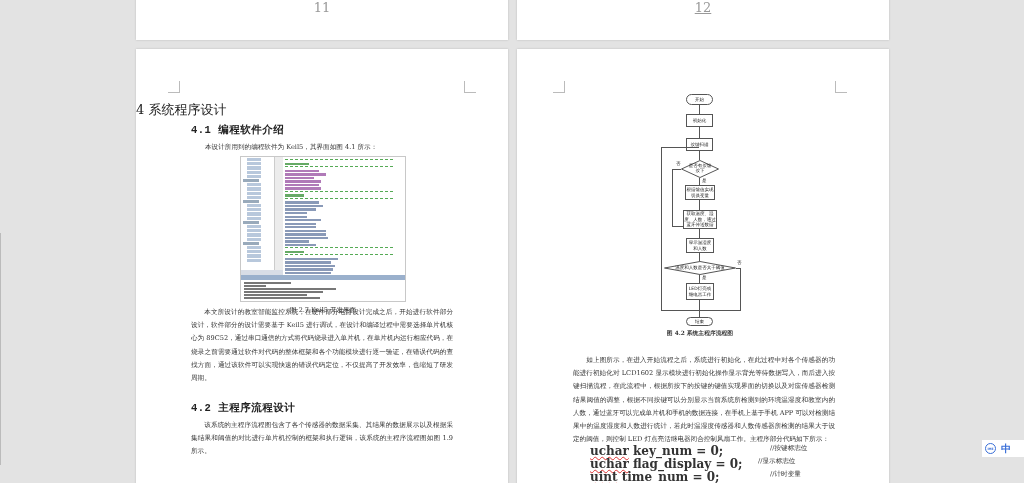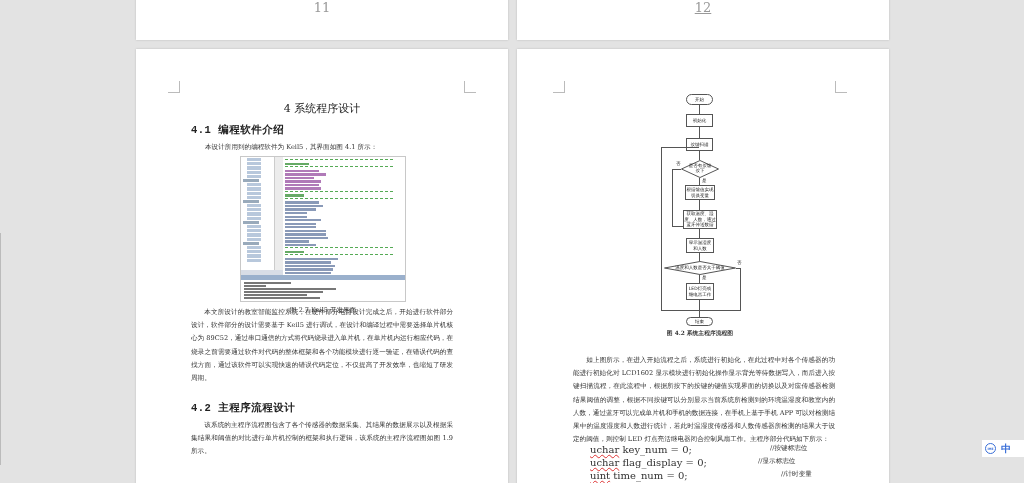--- a/index.html
+++ b/index.html
@@ -4,21 +4,21 @@
 <style>
   * { box-sizing: border-box; margin: 0; padding: 0; }
   html, body { width: 1024px; height: 483px; overflow: hidden; background: #e3e3e3; }
   body { position: relative; font-family: "DejaVu Serif", "Liberation Serif", serif; color: #222; }
   .page { position: absolute; background: #fff; box-shadow: 0 0 2px rgba(0,0,0,0.18); overflow: hidden; }
   .page-num { position: absolute; top: 0; width: 100%; text-align: center; font-size: 13px; color: #999; }
   .corner { position: absolute; width: 12px; height: 12px; border-color: #bbb; border-style: solid; border-width: 0; }
   .corner.tl { border-right-width: 1px; border-bottom-width: 1px; }
   .corner.tr { border-left-width: 1px; border-bottom-width: 1px; }
 
-  .chapter-title { position: absolute; font-size: 11px; text-align: center; width: 100%; }
+  .chapter-title { position: absolute; font-size: 13px; text-align: left; width: 100%; }
   .h2 { position: absolute; font-family: Liberation Mono, monospace; font-size: 10.5px; font-weight: bold; letter-spacing: 0.5px; color: #222; }
   .para { position: absolute; font-size: 6.6px; line-height: 13.2px; text-align: justify; color: #333; }
   .indent { text-indent: 2em; }
   .caption { position: absolute; font-size: 6.5px; text-align: center; color: #333; }
 
   
   .keil { position: absolute; left: 240px; top: 156px; width: 166px; height: 146px; border: 1px solid #c8c8c8; background: #fff; overflow: hidden; }
   .keil .tree { position: absolute; left: 0; top: 0; width: 34px; height: 118px; background: #fff; border-right: 1px solid #ccc; }
   .keil .tree .ti { height: 3.2px; margin: 1px 0 0 6px; width: 14px; background: #b8c8dc; }
   .keil .tree .ti.f { margin-left: 2px; width: 16px; background: #9ab; }
@@ -28,21 +28,21 @@
   .keil .out-title { position: absolute; left: 0; top: 118px; width: 100%; height: 5px; background: #9ab0cc; }
   .keil .out { position: absolute; left: 0; top: 123px; width: 100%; height: 23px; background: #fff; padding: 2px 3px; }
   .keil .out div { height: 1.8px; background: #777; margin-bottom: 1.2px; }
   .keil .tabs { position: absolute; left: 0; top: 113px; width: 42px; height: 5px; background: #d8dde6; }
 
   
   .fc-box { position: absolute; border: 1px solid #555; background: #fff; font-size: 4.5px; text-align: center; display: flex; align-items: center; justify-content: center; line-height: 1.25; font-family: "DejaVu Sans", sans-serif; }
   .fc-term { border-radius: 7px; }
   .fc-line { position: absolute; background: #555; }
   .fc-label { position: absolute; font-size: 4.5px; font-family: "DejaVu Sans", sans-serif; }
-  .code-line { position: absolute; font-size: 10px; color: #333; }
+  .code-line { position: absolute; font-size: 12px; color: #333; font-weight: bold; }
   .code-line .kw { text-decoration: underline wavy #d33; text-decoration-thickness: 0.6px; }
   .comment { position: absolute; font-size: 6.6px; color: #333; }
 
   .ime { position: absolute; left: 982px; top: 440px; width: 42px; height: 17px; background: #fff; display: flex; align-items: center; padding-left: 3px; gap: 5px; font-family: "DejaVu Sans", sans-serif; }
   .ime .ico { width: 11px; height: 11px; border: 1.5px solid #3a6fd8; border-radius: 50%; font-size: 3px; color: #3a6fd8; display: flex; align-items: center; justify-content: center; font-weight: bold; }
   .ime .zh { color: #3a6fd8; font-size: 10px; font-weight: bold; }
   .scroll-left { position: absolute; left: 0; top: 233px; width: 1px; height: 232px; background: #bbb; }
 </style>
 </head>
 <body>
@@ -195,20 +195,20 @@
 </div>
 
 <div class="caption" style="left:640px; top:329px; width:120px; font-weight:bold; font-size:5.8px;">图 4.2 系统主程序流程图</div>
 <div class="para indent" style="left:573px; top:354px; width:262px;">如上图所示，在进入开始流程之后，系统进行初始化，在此过程中对各个传感器的功能进行初始化对 LCD1602 显示模块进行初始化操作显示背光等待数据写入，而后进入按键扫描流程，在此流程中，根据所按下的按键的键值实现界面的切换以及对应传感器检测结果阈值的调整，根据不同按键可以分别显示当前系统所检测到的环境温湿度和教室内的人数，通过蓝牙可以完成单片机和手机的数据连接，在手机上基于手机 APP 可以对检测结果中的温度湿度和人数进行统计，若此时温湿度传感器和人数传感器所检测的结果大于设定的阈值，则控制 LED 灯点亮活继电器闭合控制风扇工作。主程序部分代码如下所示：</div>
 
 <div class="code-line" style="left:590px; top:444px;"><span class="kw">uchar</span><span> key_num = 0;</span></div>
 <div class="comment" style="left:770px; top:444px;">//按键标志位</div>
 <div class="code-line" style="left:590px; top:457px;"><span class="kw">uchar</span><span> flag_display = 0;</span></div>
 <div class="comment" style="left:758px; top:457px;">//显示标志位</div>
 <div class="code-line" style="left:590px; top:470px;"><span class="kw">uint</span><span> time_num = 0;</span></div>
-<div class="comment" style="left:770px; top:470px;margin-left:11px;">//计时变量</div>
+<div class="comment" style="left:770px; top:470px;">//计时变量</div>
 
 <div class="scroll-left"></div>
 
 <div class="ime">
   <div class="ico">IME</div>
   <span class="zh">中</span>
 </div>
 
 </body></html>

